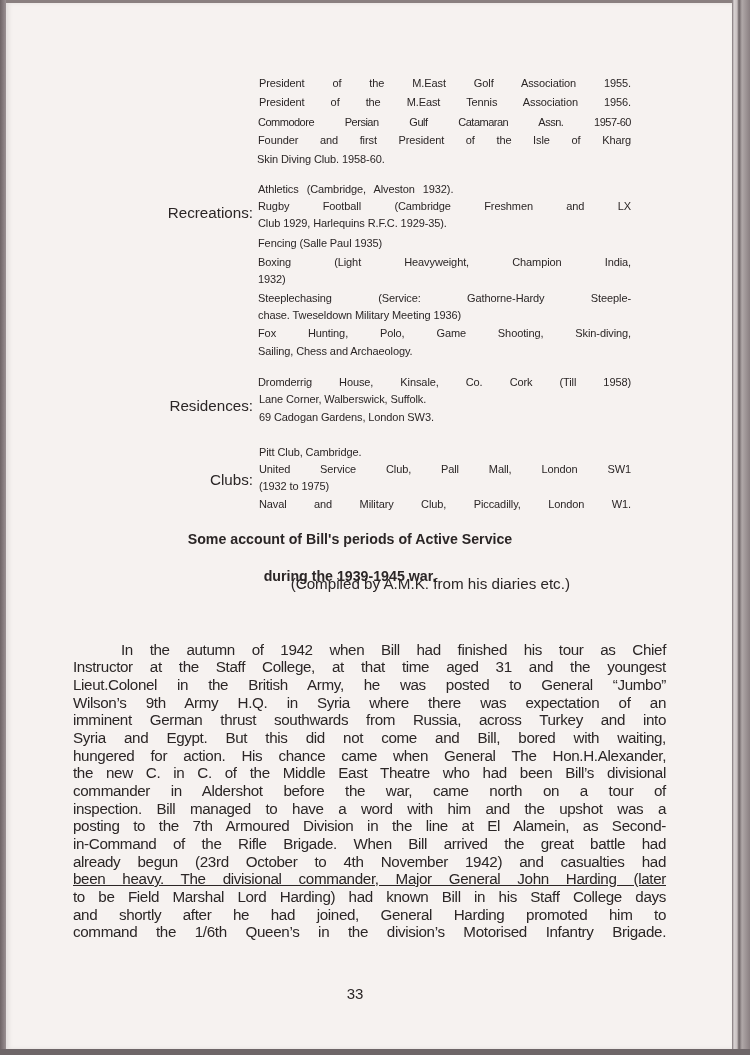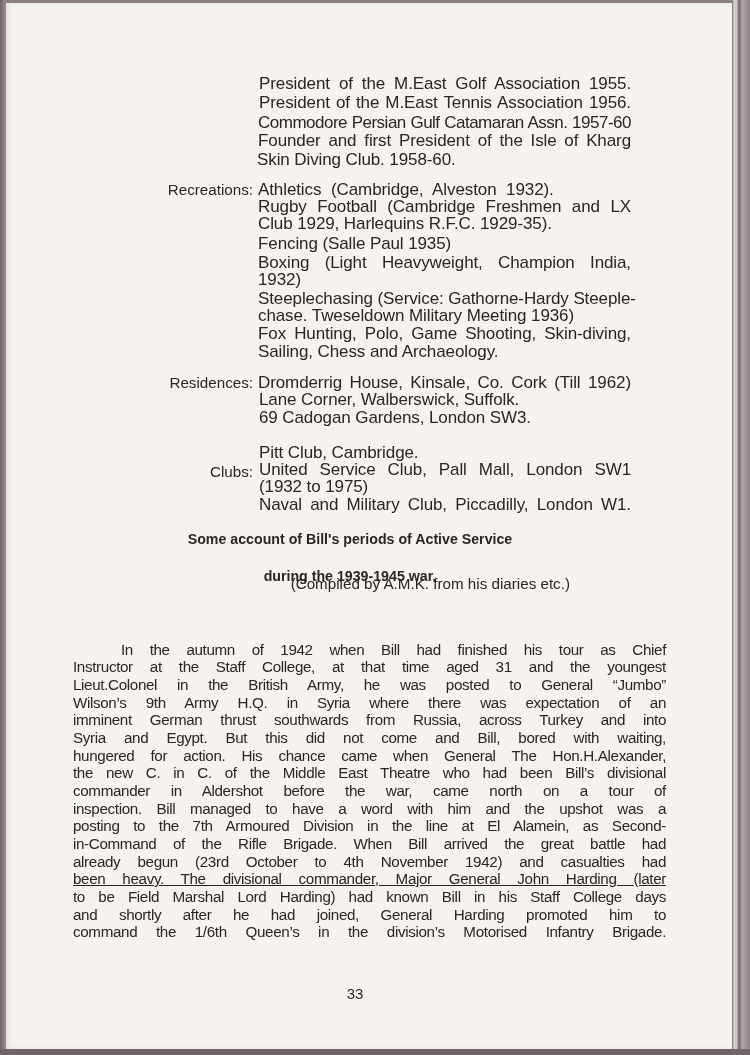--- a/index.html
+++ b/index.html
@@ -37,31 +37,32 @@
       background: linear-gradient(to right, #7a7073 0px, #d8d2d2 2px, #c8c0c0 5px, #6b6264 7px, #b0a8a8 10px, #8a8082 18px);
     }
     .edge-bottom {
       position: absolute;
       left: 0; top: 1049px;
       width: 750px; height: 6px;
       background: #6e6668;
     }
     .line {
       position: absolute;
-      font-size: 17px;
+      font-size: 11px;
       line-height: 17px;
       white-space: nowrap;
       letter-spacing: -0.1px;
     }
     .label {
       position: absolute;
       font-size: 15.2px;
       line-height: 17px;
       text-align: right;
       white-space: nowrap;
+      margin-top: 23px;
     }
     .just {
       text-align: justify;
       text-align-last: justify;
     }
     .heading {
       position: absolute;
       left: 130px;
       width: 440px;
       text-align: center;
@@ -125,27 +126,27 @@
   <div class="line just" style="left:258px;top:254px;width:373px;">Boxing (Light Heavyweight, Champion India,</div>
   <div class="line" style="left:258px;top:271px;">1932)</div>
   <div class="line just" style="left:258px;top:290px;width:373px;">Steeplechasing (Service: Gathorne-Hardy Steeple-</div>
   <div class="line" style="left:258px;top:307px;">chase. Tweseldown Military Meeting 1936)</div>
   <div class="line just" style="left:258px;top:325px;width:373px;">Fox Hunting, Polo, Game Shooting, Skin-diving,</div>
   <div class="line" style="left:258px;top:343px;">Sailing, Chess and Archaeology.</div>
 </div>
 
 <div>
   <div class="label" style="right:497px;top:374px;">Residences:</div>
-  <div class="line just" style="left:258px;top:374px;width:373px;">Dromderrig House, Kinsale, Co. Cork (Till 1962)</div>
+  <div class="line just" style="left:258px;top:374px;width:373px;">Dromderrig House, Kinsale, Co. Cork (Till 1958)</div>
   <div class="line" style="left:259px;top:391px;">Lane Corner, Walberswick, Suffolk.</div>
   <div class="line" style="left:259px;top:409px;">69 Cadogan Gardens, London SW3.</div>
 </div>
 
 <div>
-  <div class="label" style="right:497px;top:463px;">Clubs:</div>
+  <div class="label" style="right:497px;top:448px;">Clubs:</div>
   <div class="line" style="left:259px;top:444px;">Pitt Club, Cambridge.</div>
   <div class="line just" style="left:259px;top:461px;width:372px;">United Service Club, Pall Mall, London SW1</div>
   <div class="line" style="left:259px;top:478px;">(1932 to 1975)</div>
   <div class="line just" style="left:259px;top:496px;width:372px;">Naval and Military Club, Piccadilly, London W1.</div>
 </div>
 
 <div class="heading" style="top:531px;">Some account of Bill's periods of Active Service</div>
 <div class="heading" style="top:568px;">during the 1939-1945 war.</div>
 
 <div class="centered" style="top:575px;text-align:right;">(Compiled by A.M.K. from his diaries etc.)</div>

